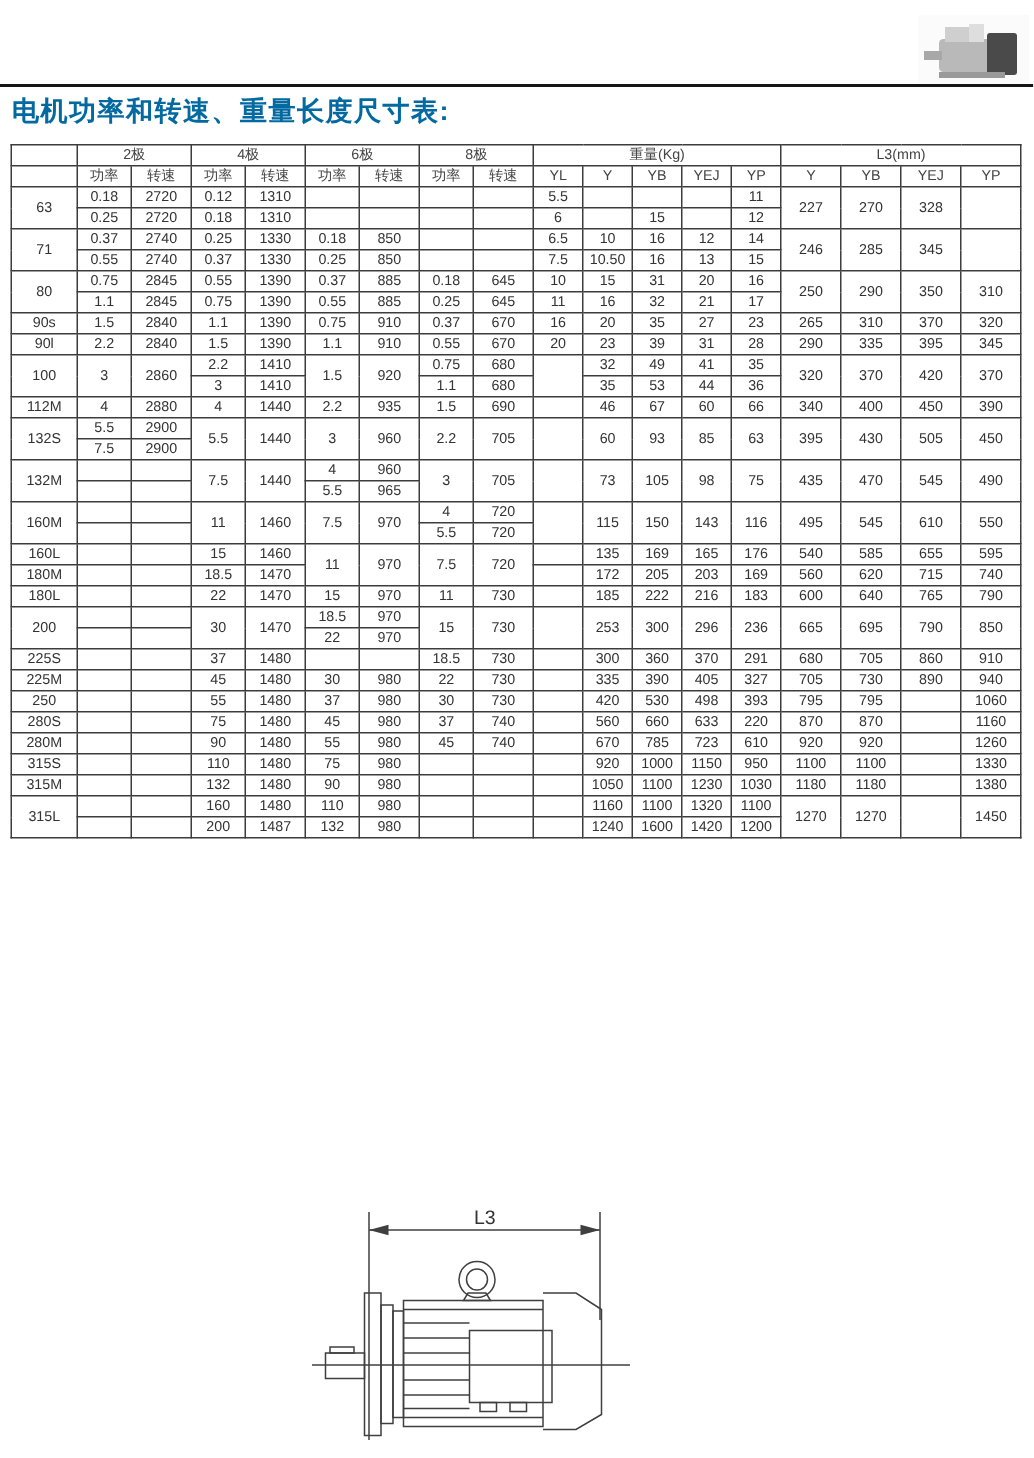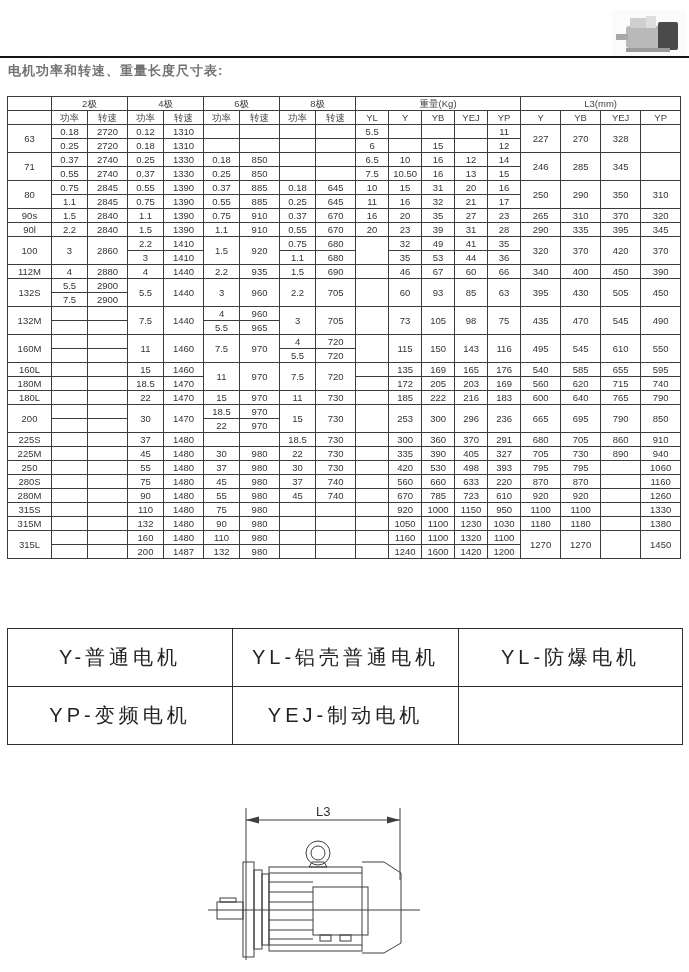--- a/index.html
+++ b/index.html
@@ -2,21 +2,21 @@
 <html><head>
 <meta charset="utf-8">
 <style>
   html,body{margin:0;padding:0;background:#ffffff;}
   body{width:689px;height:972px;position:relative;font-family:"Liberation Sans",sans-serif;color:#222;}
   .page{position:absolute;inset:0;background:#fff;overflow:hidden;}
 
   .top-rule{position:absolute;left:0;top:56px;width:689px;height:2px;background:#151515;}
   .logo{position:absolute;left:612px;top:10px;width:74px;height:46px;}
 
-  .title{position:absolute;left:8px;top:62px;font-size:13px;font-weight:bold;letter-spacing:1px;color:#737373;}
+  .title{position:absolute;left:8px;top:62px;font-size:18px;font-weight:bold;letter-spacing:1px;color:#0369a1;}
 
   table{border-collapse:collapse;}
   .spec{position:absolute;left:7px;top:96px;table-layout:fixed;width:589px;}
   .spec td, .spec th{border:1px solid #3c3c3c;font-size:9.5px;font-weight:normal;
     text-align:center;vertical-align:middle;padding:0;height:13px;line-height:1.05;color:#333;
     overflow:hidden;white-space:nowrap;}
   .spec thead td{color:#444;}
 
   .legend{position:absolute;left:7px;top:628px;table-layout:fixed;width:675px;}
   .legend td{border:1px solid #2e2e2e;height:55px;text-align:center;vertical-align:middle;
@@ -622,39 +622,20 @@
           <td></td>
           <td></td>
           <td>1240</td>
           <td>1600</td>
           <td>1420</td>
           <td>1200</td>
         </tr>
       </tbody>
   </table>
 
-  <table class="legend">
-    <colgroup>
-        <col style="width:225px">
-        <col style="width:226px">
-        <col style="width:224px">
-      </colgroup>
-    <tbody>
-        <tr>
-          <td>Y-普通电机</td>
-          <td>YL-铝壳普通电机</td>
-          <td>YL-防爆电机</td>
-        </tr>
-        <tr>
-          <td>YP-变频电机</td>
-          <td>YEJ-制动电机</td>
-          <td></td>
-        </tr>
-      </tbody>
-  </table>
 
   <svg class="drawing" width="689" height="180" viewBox="0 0 689 180">
 
     <line class="ln" x1="246" y1="16" x2="246" y2="168"></line>
     <line class="ln" x1="400" y1="16" x2="400" y2="88"></line>
 
     <line class="ln" x1="246" y1="28" x2="400" y2="28"></line>
     <polygon points="246,28 259,24.5 259,31.5" fill="#3f3f3f"></polygon>
     <polygon points="400,28 387,24.5 387,31.5" fill="#3f3f3f"></polygon>
     <text x="316" y="24">L3</text>

